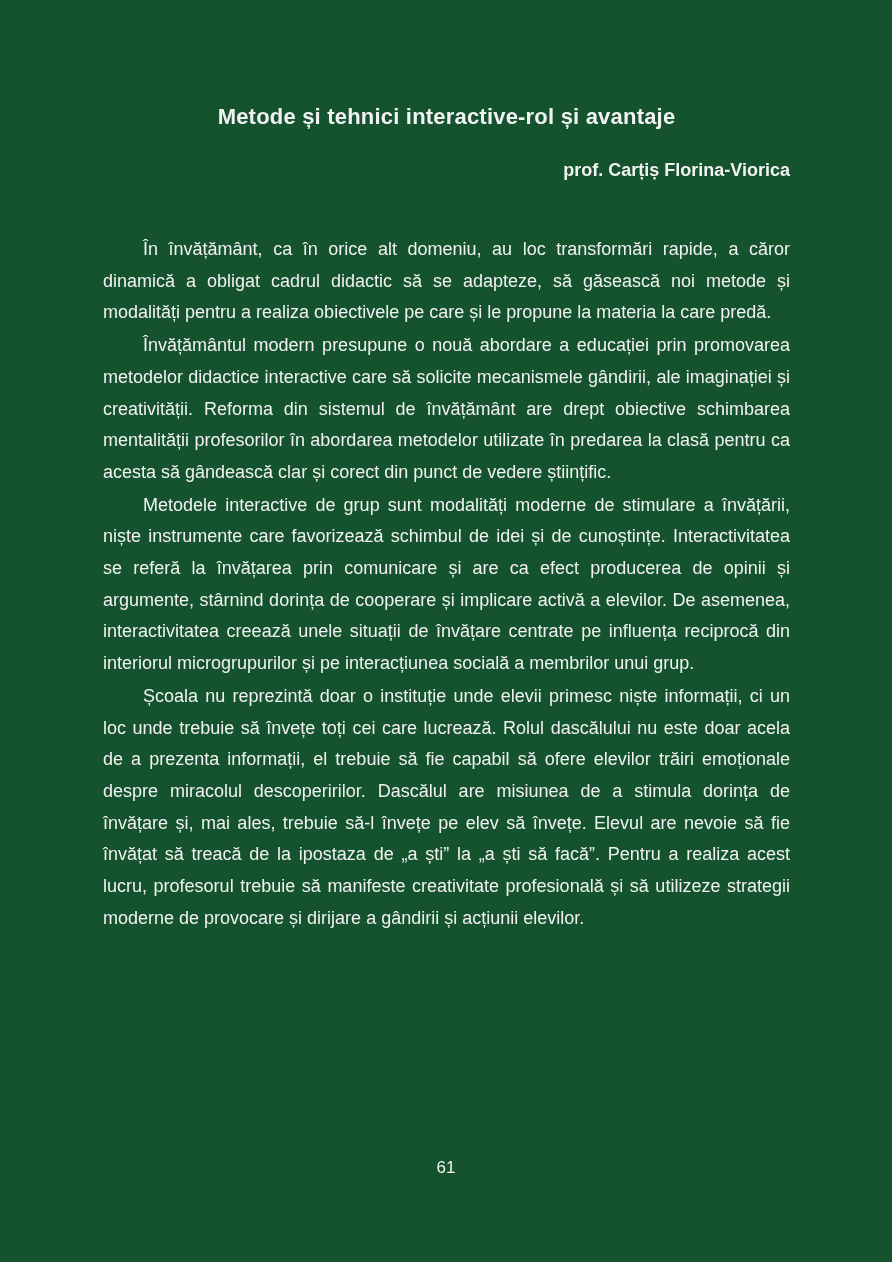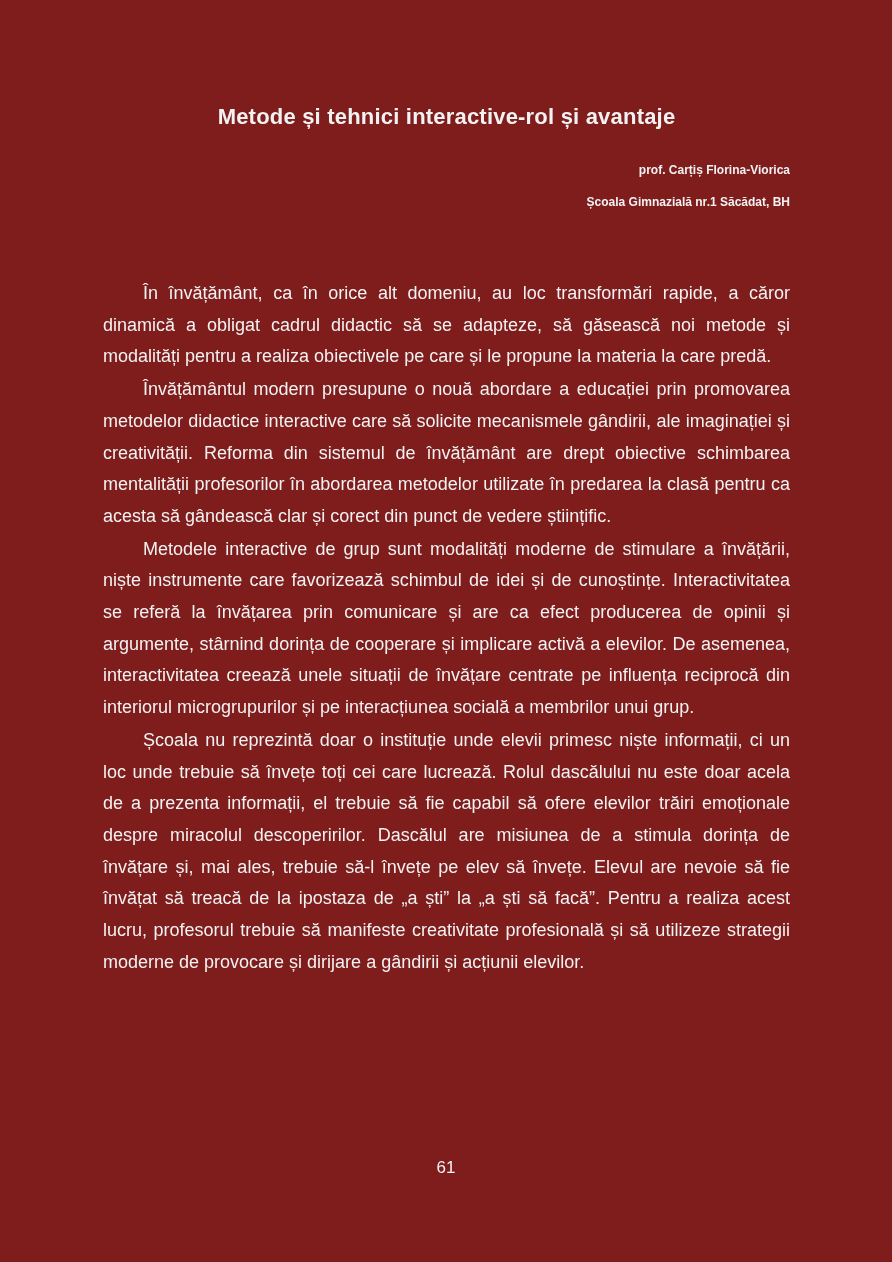--- a/index.html
+++ b/index.html
@@ -4,59 +4,59 @@
 <style>
   html, body {
     margin: 0;
     padding: 0;
     background: #1a1a1a;
   }
   .page {
     position: relative;
     width: 892px;
     height: 1262px;
-    background: #7f1d1d;
+    background: #14532d;
     color: #f2f2f2;
     font-family: "Liberation Sans", "DejaVu Sans", sans-serif;
     overflow: hidden;
     box-sizing: border-box;
   }
   .content {
     padding: 0 102px 0 103px;
   }
   .doc-title {
     margin: 102px 0 0 0;
     font-size: 22px;
     line-height: 30px;
     font-weight: bold;
     text-align: center;
     letter-spacing: 0.2px;
   }
   .byline {
     margin-top: 22px;
-    font-size: 12px;
+    font-size: 18px;
     line-height: 32px;
     font-weight: bold;
     text-align: right;
   }
   .quote-block {
     margin-top: 52px;
     font-size: 18px;
     line-height: 31.7px;
     text-align: justify;
   }
   .body-text p {
     margin: 0 0 1px 0;
     font-size: 18px;
     line-height: 31.7px;
     text-align: justify;
     text-indent: 40px;
   }
   .body-text p.first {
-    margin-top: 60px;
+    margin-top: 48px;
   }
   .page-number {
     position: absolute;
     top: 1158px;
     left: 0;
     right: 0;
     text-align: center;
     font-size: 17px;
     line-height: 20px;
     font-weight: normal;
@@ -65,21 +65,20 @@
 </head>
 <body>
 
 <div class="page">
   <div class="content">
 
     <h1 class="doc-title">Metode și tehnici interactive-rol și avantaje</h1>
 
     <div class="byline">
       <div>prof. Carțiș Florina-Viorica</div>
-      <div>Școala Gimnazială nr.1 Săcădat, BH</div>
     </div>
 
 
     <div class="body-text">
       <p class="first">În învățământ, ca în orice alt domeniu, au loc transformări rapide, a căror dinamică a obligat cadrul didactic să se adapteze, să găsească noi metode și modalități pentru a realiza obiectivele pe care și le propune la materia la care predă.</p>
       <p>Învățământul modern presupune o nouă abordare a educației prin promovarea metodelor didactice interactive care să solicite mecanismele gândirii, ale imaginației și creativității. Reforma din sistemul de învățământ are drept obiective schimbarea mentalității profesorilor în abordarea metodelor utilizate  în predarea la clasă pentru ca acesta să gândească clar și corect din punct de vedere științific.</p>
       <p>Metodele interactive de grup sunt modalități moderne de stimulare a învățării, niște instrumente care favorizează  schimbul de idei și de cunoștințe. Interactivitatea  se referă la învățarea prin comunicare și are ca efect producerea de opinii și argumente, stârnind dorința de cooperare și implicare activă a elevilor. De asemenea, interactivitatea creează unele situații de învățare centrate pe influența reciprocă din interiorul microgrupurilor și pe interacțiunea socială a membrilor unui grup.</p>
       <p>Școala nu reprezintă doar o instituție unde elevii primesc niște informații, ci un loc unde trebuie să învețe toți cei care lucrează. Rolul dascălului nu este doar acela de a prezenta informații, el trebuie să fie capabil să ofere elevilor trăiri emoționale despre miracolul descoperirilor. Dascălul are misiunea de a stimula dorința de învățare și, mai ales, trebuie să-l învețe pe elev să învețe. Elevul are nevoie să fie învățat să treacă de la ipostaza de „a ști” la „a ști să facă”. Pentru a realiza acest lucru, profesorul trebuie să manifeste creativitate profesională și să utilizeze strategii moderne de provocare și dirijare a gândirii și acțiunii elevilor.</p>
     </div>
 

